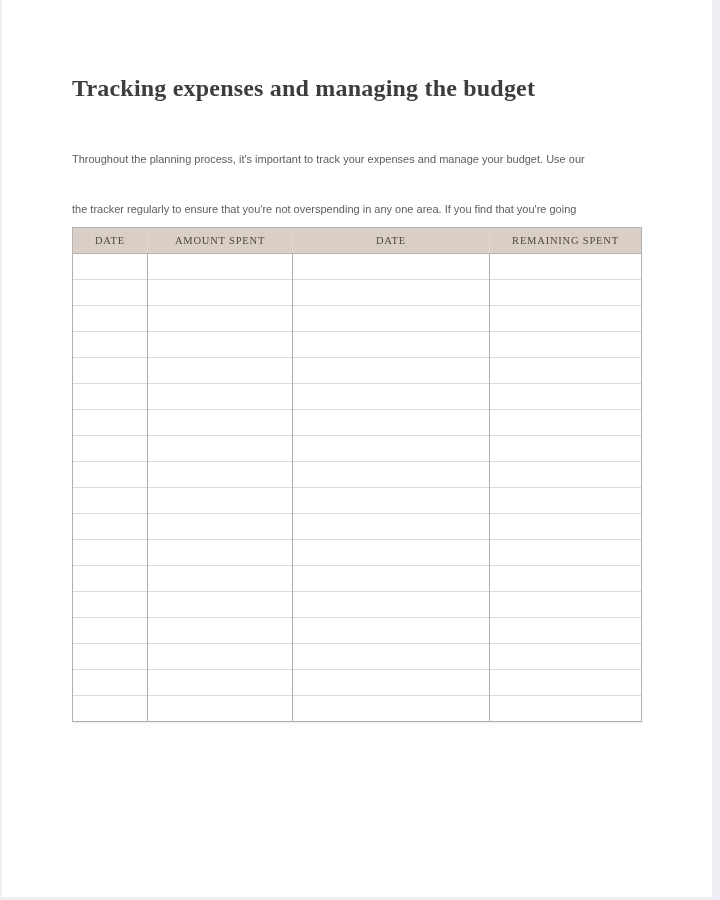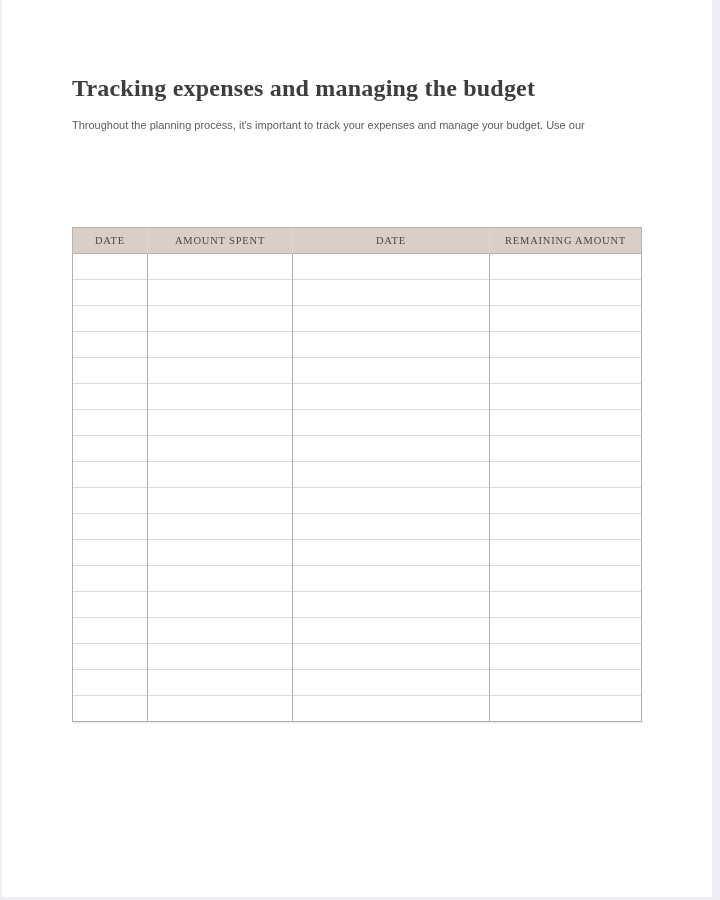--- a/index.html
+++ b/index.html
@@ -33,21 +33,21 @@
     white-space: nowrap;
   }
   .intro {
     position: absolute;
     left: 70px; top: 118px;
     width: 585px;
     font-size: 11px;
     line-height: 15.5px;
     color: #5d5d5d;
   }
-  .intro .line { white-space: nowrap; }
+  .intro .line { white-space: nowrap; margin-top: 34px; }
 
   .budget-table {
     position: absolute;
     left: 70px; top: 204px;
     width: 569px;
     border-collapse: collapse;
     table-layout: fixed;
     box-shadow: 0 1px 1px rgba(0,0,0,0.07);
     margin-top: 23px;
   }
@@ -87,35 +87,36 @@
 </head>
 <body>
 
 <div class="viewport">
   <div class="page">
 
     <h1 class="doc-title">Tracking expenses and managing the budget</h1>
 
     <div class="intro">
       <div class="line">Throughout the planning process, it's important to track your expenses and manage your budget. Use our</div>
+      <div class="line">the tracker regularly to ensure that you're not overspending in any one area. If you find that you're going</div>
     </div>
 
     <table class="budget-table">
       <colgroup>
         <col class="c-date">
         <col class="c-amount">
         <col class="c-info">
         <col class="c-remain">
       </colgroup>
       <thead>
         <tr>
           <th>DATE</th>
           <th>AMOUNT SPENT</th>
           <th>DATE</th>
-          <th>REMAINING AMOUNT</th>
+          <th>REMAINING SPENT</th>
         </tr>
       </thead>
       <tbody>
   <tr>
     <td></td>
     <td></td>
     <td></td>
     <td></td>
   </tr>
 

